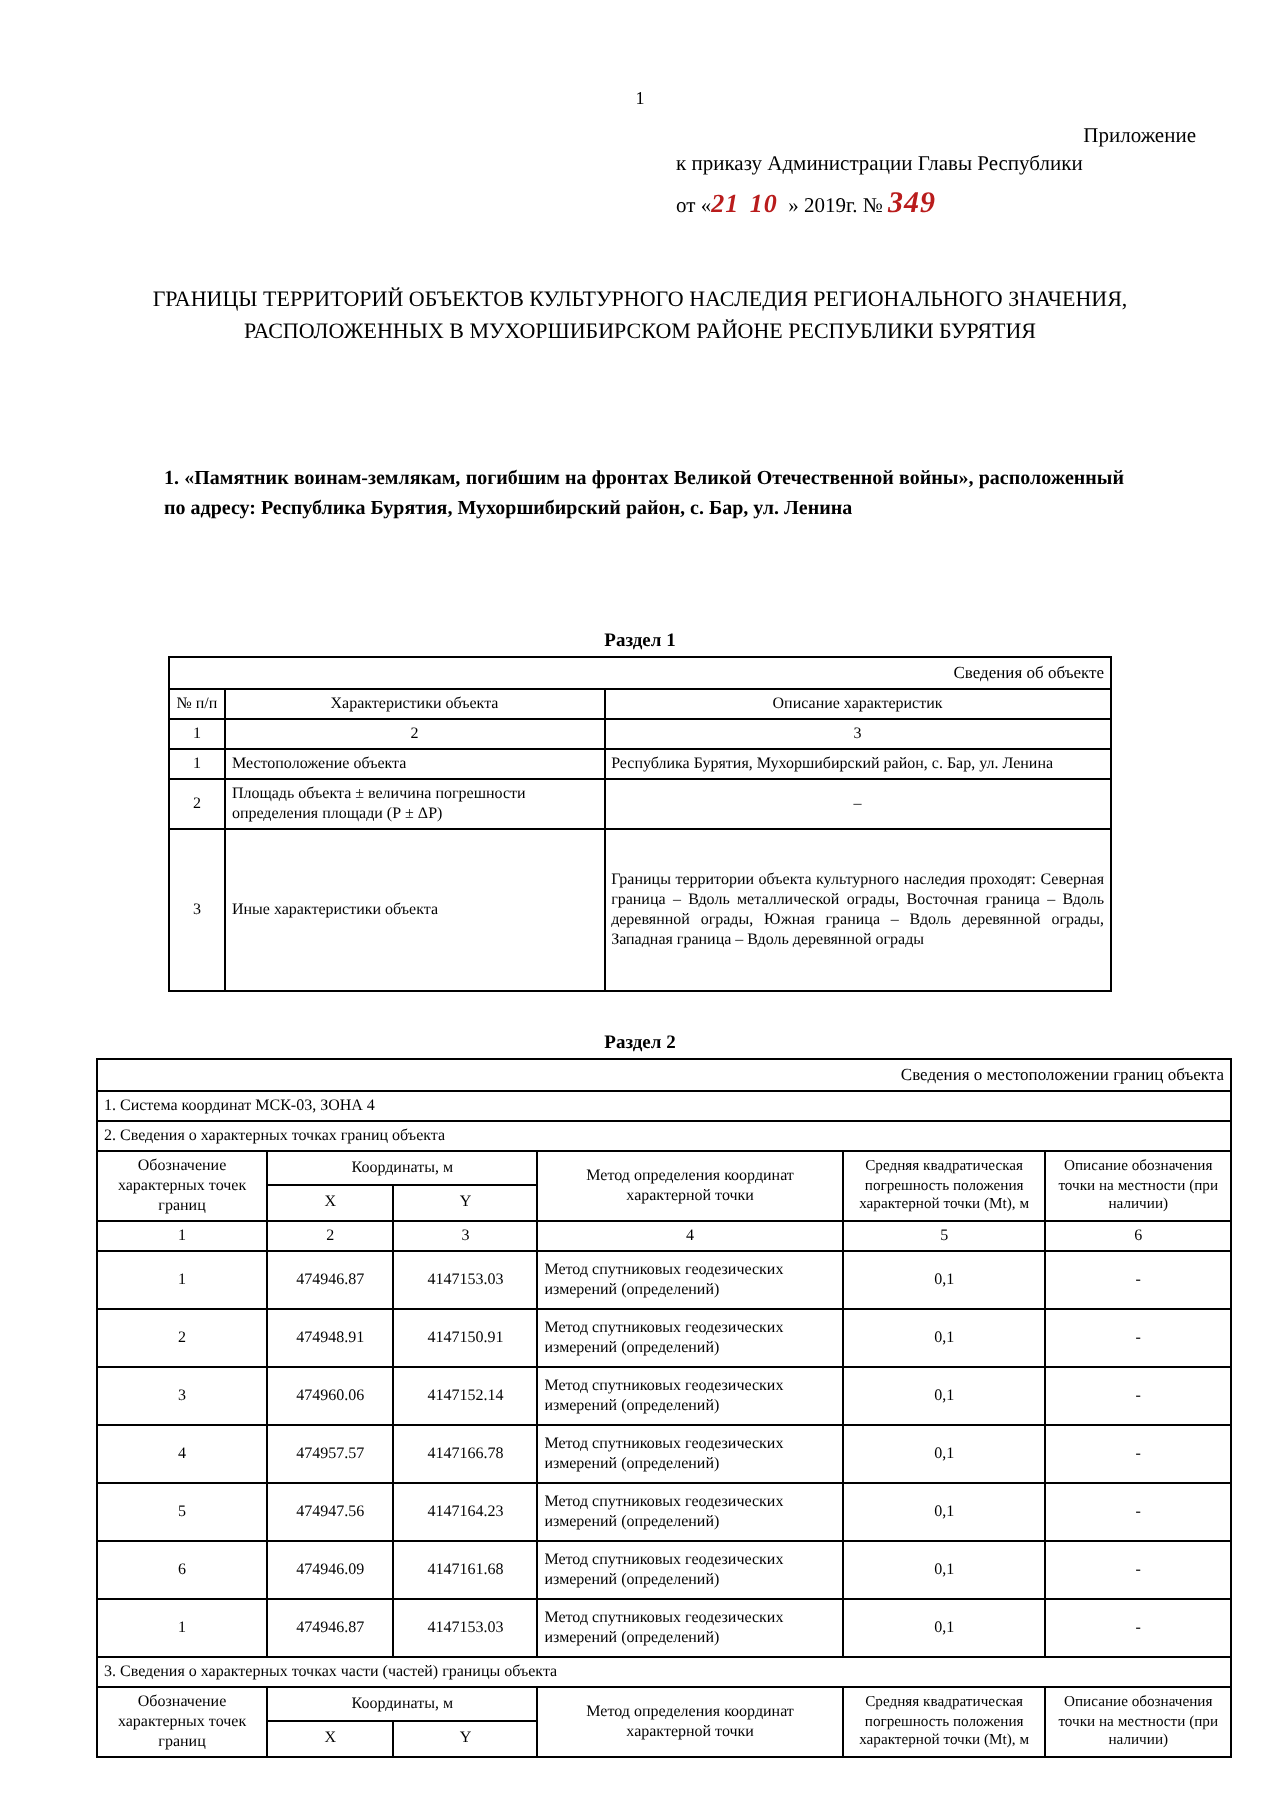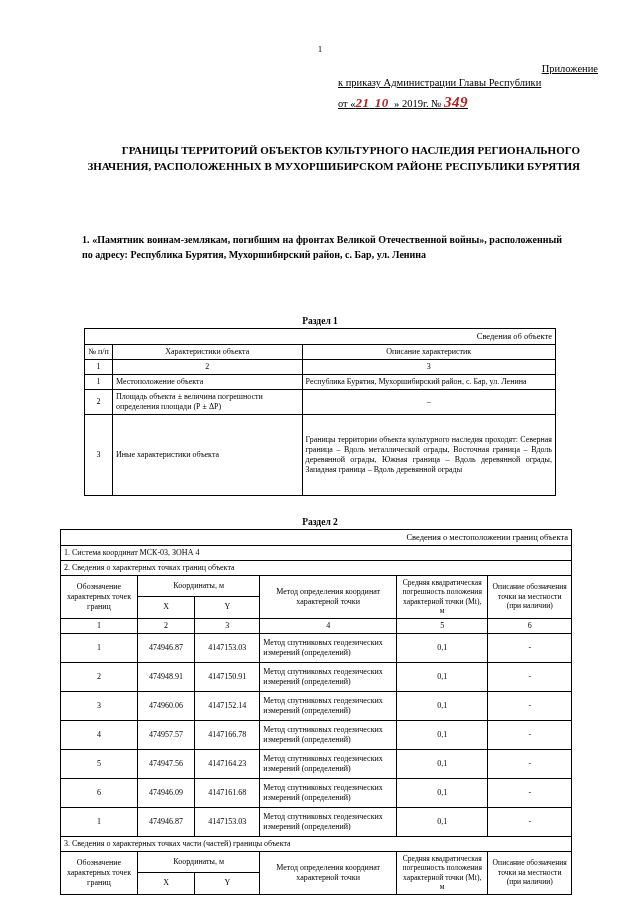--- a/index.html
+++ b/index.html
@@ -32,21 +32,20 @@
     font-size: 9px;
   }
   .header-block {
     position: absolute;
     top: 62px;
     right: 42px;
     width: 260px;
     text-align: left;
     font-size: 10.5px;
     line-height: 1.35;
-    text-decoration: underline;
   }
   .header-line {
     display: block;
     white-space: nowrap;
   }
   .hdr-right { text-align: right; }
   .date-line {
     display: block;
     margin-top: 2px;
     white-space: nowrap;
@@ -61,22 +60,22 @@
     letter-spacing: 0.5px;
   }
   .hand.big {
     font-size: 15px;
   }
   .title {
     position: absolute;
     top: 143px;
     left: 60px;
     width: 520px;
-    text-align: right;
-    font-weight: bold;
+    text-align: center;
+    font-weight: normal;
     font-size: 11px;
     line-height: 1.45;
     text-transform: uppercase;
   }
   .subtitle {
     position: absolute;
     top: 202px;
     left: 60px;
     width: 520px;
     text-align: center;
@@ -124,21 +123,21 @@
     padding: 2px 3px;
     vertical-align: middle;
     font-weight: normal;
   }
   .c { text-align: center; }
   .l { text-align: left; }
   .j { text-align: justify; }
   .b { font-weight: bold; }
 
   #tbl1 { top: 328px; left: 84px; width: 472px; }
-  #tbl2 { top: 529px; left: 60px; width: 512px; }
+  #tbl2 { top: 529px; left: 48px; width: 568px; }
 
   .rownum td { text-align: center; font-size: 8px; }
   .hdr-cell { text-align: center; vertical-align: middle; }
   .spanhead { text-align: right; font-size: 8.5px; }
   .tiny { font-size: 7.6px; }
 </style>
 </head>
 <body>
 
 <div class="page">

